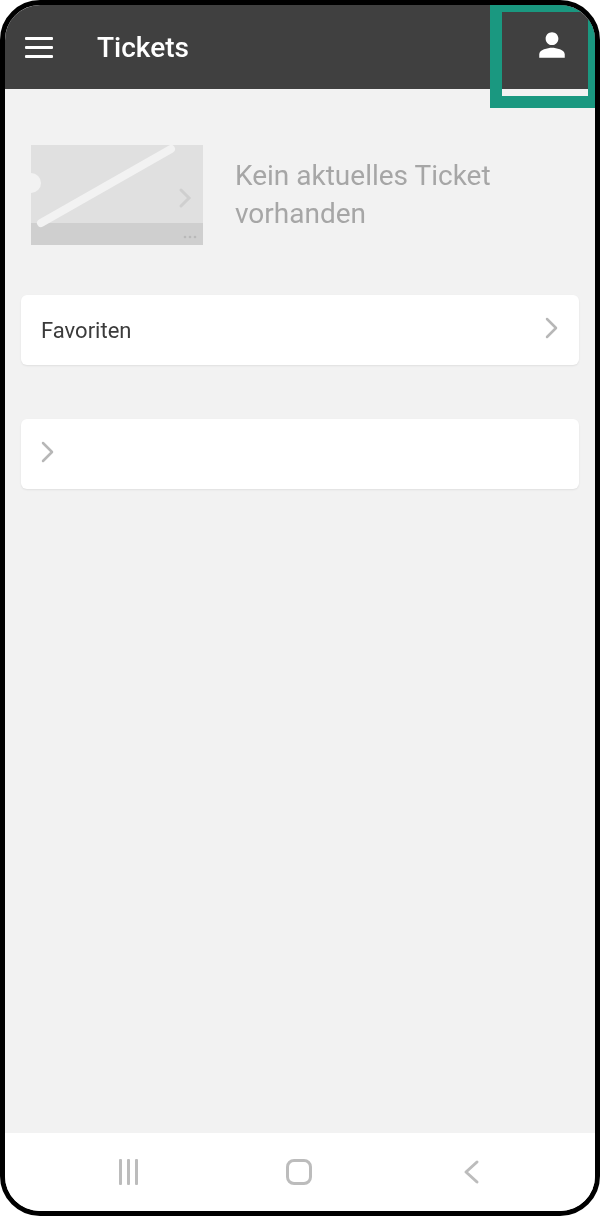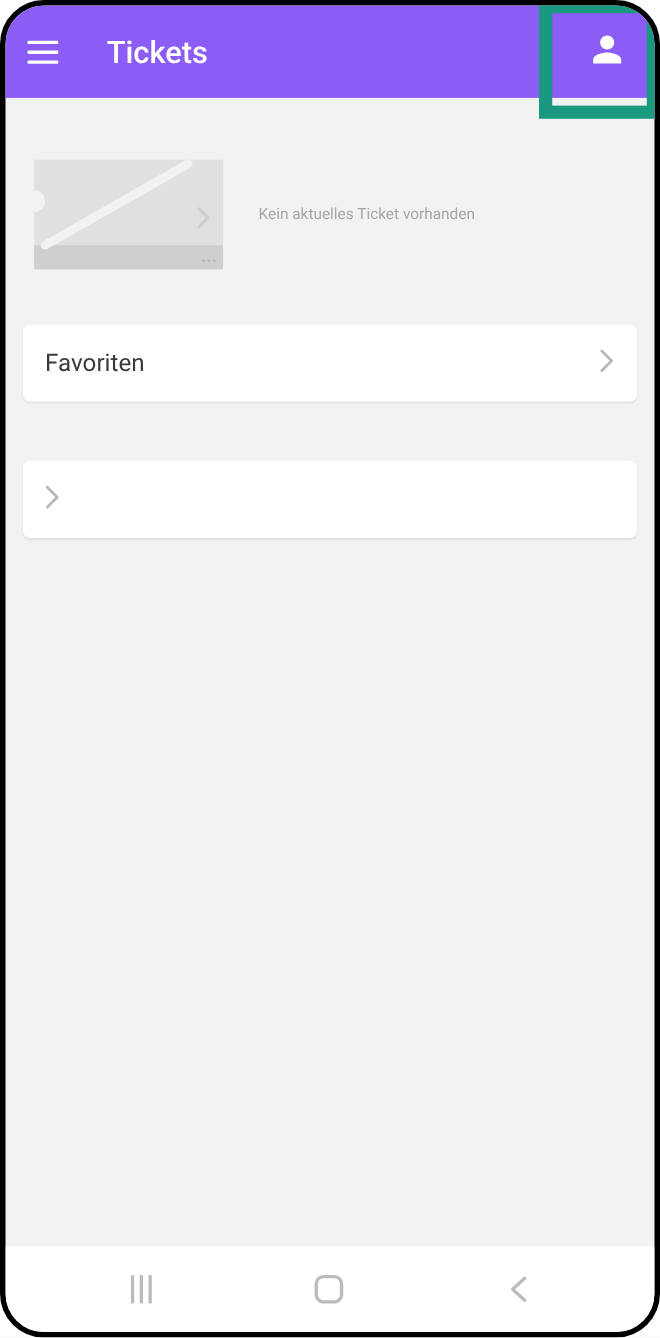--- a/index.html
+++ b/index.html
@@ -13,21 +13,21 @@
     .device-frame {
       width: 600px;
       height: 1216px;
       border: 5px solid #000;
       border-radius: 40px;
       overflow: hidden;
       position: relative;
       background: #f2f2f2;
     }
     .header {
-      background: #8b5cf6;
+      background: #404040;
       height: 84px;
       display: flex;
       align-items: center;
       padding: 0 20px;
       position: relative;
     }
     .hamburger {
       display: flex;
       flex-direction: column;
       justify-content: center;
@@ -76,21 +76,21 @@
       gap: 32px;
     }
     .ticket-stub {
       width: 172px;
       height: 100px;
       position: relative;
     }
     .ticket-stub svg { display: block; }
     .placeholder-text {
       color: #a6a6a6;
-      font-size: 14px;
+      font-size: 28px;
       line-height: 1.35;
     }
     .list-card {
       background: #fff;
       border-radius: 6px;
       box-shadow: 0 1px 2px rgba(0,0,0,0.08);
       padding: 22px 20px;
       display: flex;
       align-items: center;
       justify-content: space-between;

